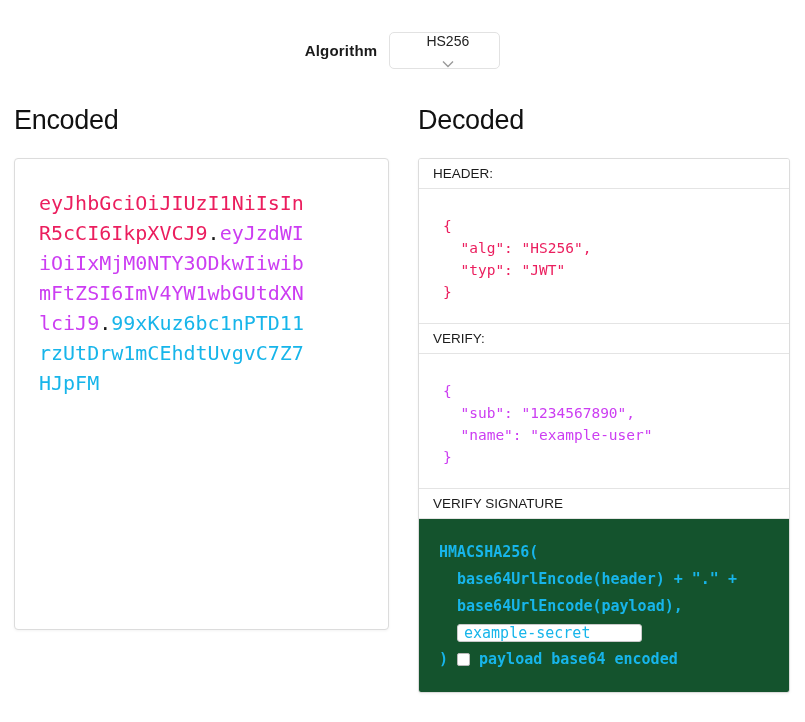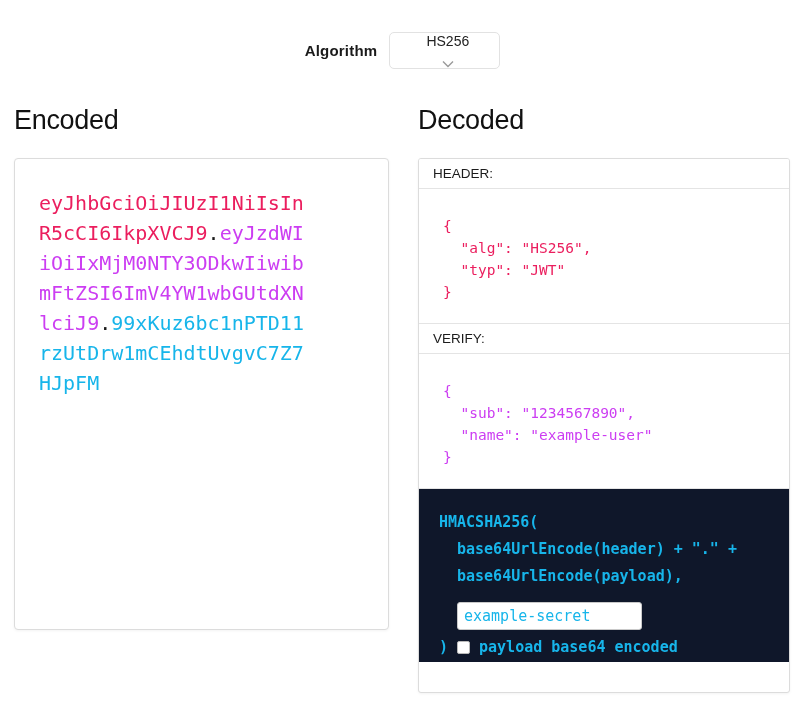--- a/index.html
+++ b/index.html
@@ -85,32 +85,32 @@
   .json-area pre {
     font-family: "DejaVu Sans Mono", "Liberation Mono", monospace;
     font-size: 14.5px; line-height: 22px;
     cursor: text;
   }
   .json-red    { color: #eb1e5e; }
   .json-purple { color: #cc3df2; }
 
   .sig-area {
     height: 173px;
-    background: #0f172a;
+    background: #14532d;
     padding: 20px 20px 0;
     font-family: "DejaVu Sans Mono", "Liberation Mono", monospace;
     font-size: 15px; line-height: 27px;
     font-weight: 700;
     color: #17b5ea;
   }
   .sig-line-indent { margin-left: 18px; }
   .sig-secret-input {
     display: block;
-    margin: 12px 0 4px 18px;
-    width: 185px; height: 28px;
+    margin: 4px 0 4px 18px;
+    width: 185px; height: 18px;
     border: 1px solid #c9c9c9; border-radius: 3px;
     background: #fff;
     font-family: "DejaVu Sans Mono", "Liberation Mono", monospace;
     font-size: 15px; font-weight: 400;
     color: #17b5ea;
     padding: 0 6px;
     outline: none;
   }
   .sig-last-row { display: flex; align-items: center; }
   .sig-checkbox {
@@ -161,20 +161,21 @@
       </div>
 
       <div class="section-label">VERIFY:</div>
       <div class="json-area">
         <pre class="json-purple">{
   "sub": "1234567890",
   "name": "example-user"
 }</pre>
       </div>
 
+      <div class="section-label">VERIFY SIGNATURE</div>
       <div class="sig-area">
         <div>HMACSHA256(</div>
         <div class="sig-line-indent">base64UrlEncode(header) + "." +</div>
         <div class="sig-line-indent">base64UrlEncode(payload),</div>
         <input class="sig-secret-input" type="text" value="example-secret" style="">
         <div class="sig-last-row">
           <span>)</span>
           <input type="checkbox" class="sig-checkbox" style="">
           <span>payload base64 encoded</span>
         </div>

